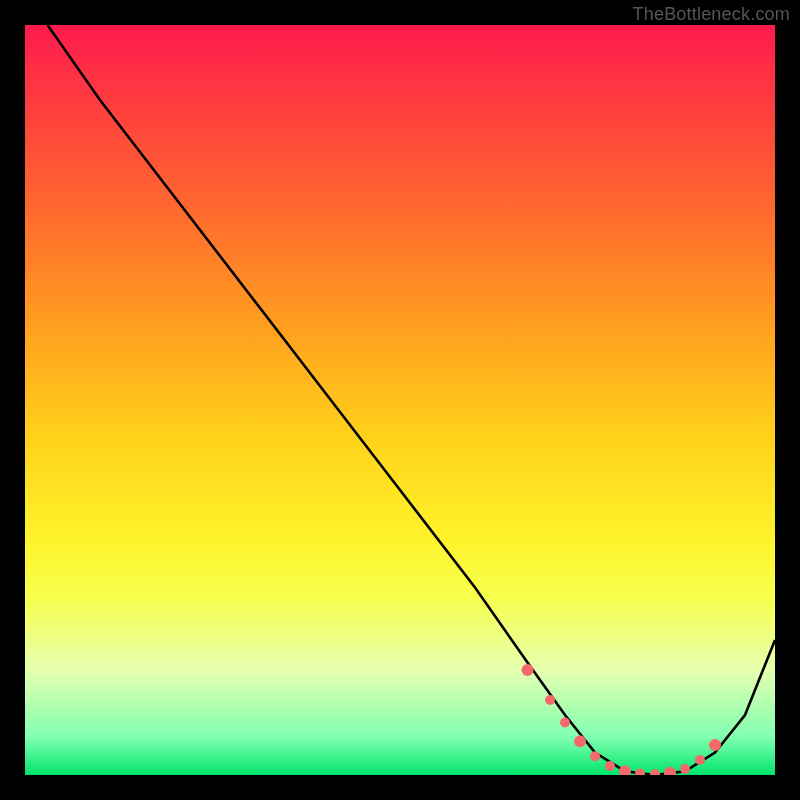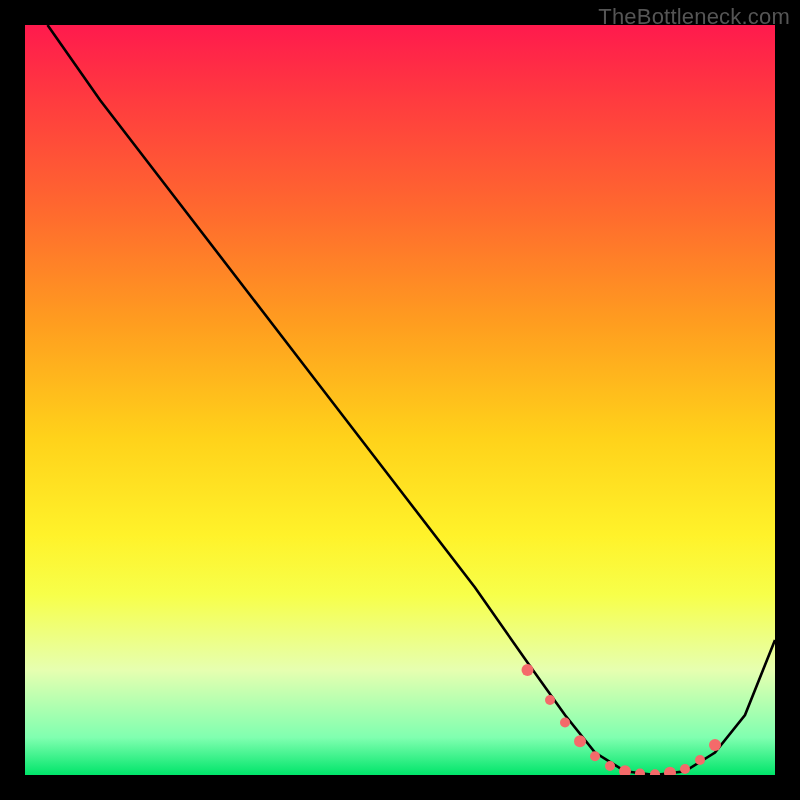--- a/index.html
+++ b/index.html
@@ -28,21 +28,21 @@
       #e6ffb0 86%,
       #80ffb0 95%,
       #00e56a 100%
     );
   }
   .watermark {
     position: absolute;
     top: 4px;
     right: 10px;
     color: #555;
-    font-size: 22px;
+    font-size: 18px;
     font-weight: 500;
     letter-spacing: 0.2px;
   }
   svg.curve {
     position: absolute;
     left: 0;
     top: 0;
     width: 750px;
     height: 750px;
     pointer-events: none;

